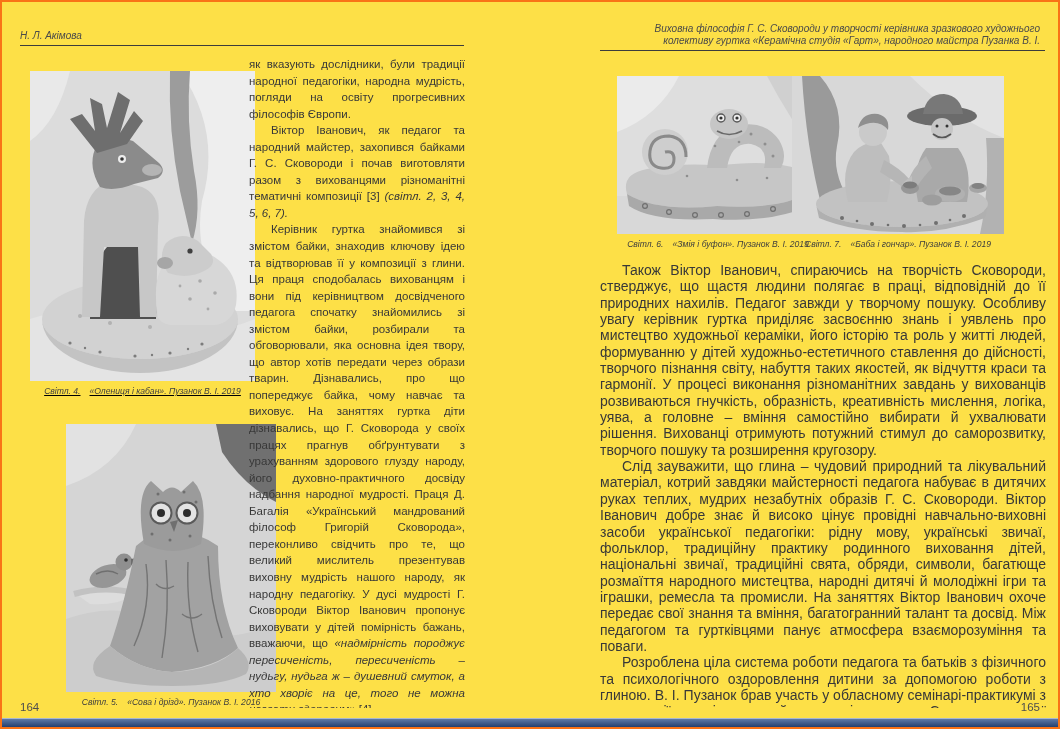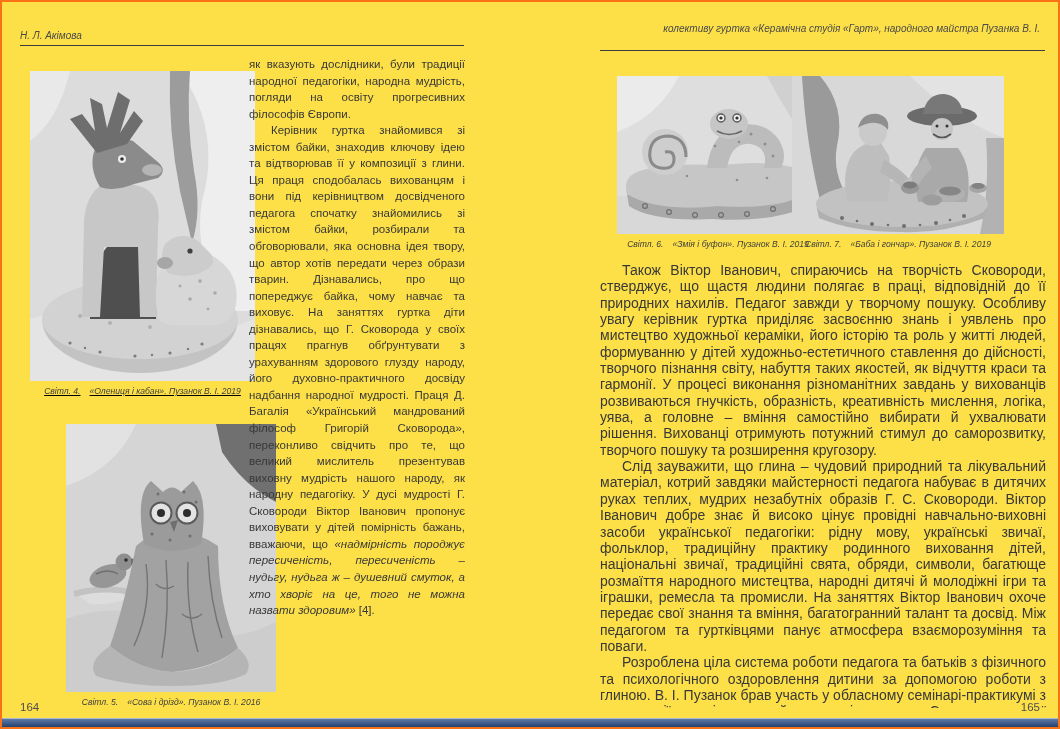--- a/index.html
+++ b/index.html
@@ -138,25 +138,27 @@
       </g>
       <path d="M44,222 Q20,238 30,252 Q60,262 106,262 Q156,262 180,250 Q188,238 172,224 Q150,246 106,248 Q72,246 44,222 Z" fill="#b5b5b5"></path>
     </svg>
     <figcaption>
       <span>Світл. 5.</span><span class="cap-gap"></span><span>«Сова і дрізд». Пузанок В. І. 2016</span>
     </figcaption>
   </figure>
 
   <div class="textcol col-left">
       <p class="para"><span>як вказують дослідники, були традиції народної педагогіки, народна мудрість, погляди на освіту прогресивних філософів Європи.</span></p>
+      <p class="para indent"><span>Віктор Іванович, як педагог та народний майстер, захопився байками Г. С. Сковороди і почав виготовляти разом з вихованцями різноманітні тематичні композиції [3] </span><span class="it">(світл. 2, 3, 4, 5, 6, 7).</span></p>
       <p class="para indent"><span>Керівник гуртка знайомився зі змістом байки, знаходив ключову ідею та відтворював її у композиції з глини. Ця праця сподобалась вихованцям і вони під керівництвом досвідченого педагога спочатку знайомились зі змістом байки, розбирали та обговорювали, яка основна ідея твору, що автор хотів передати через образи тварин. Дізнавались, про що попереджує байка, чому навчає та виховує. На заняттях гуртка діти дізнавались, що Г. Сковорода у своїх працях прагнув обґрунтувати з урахуванням здорового глузду народу, його духовно-практичного досвіду надбання народної мудрості. Праця Д. Багалія «Український мандрований філософ Григорій Сковорода», переконливо свідчить про те, що великий мислитель презентував виховну мудрість нашого народу, як народну педагогіку. У дусі мудрості Г. Сковороди Віктор Іванович пропонує виховувати у дітей помірність бажань, вважаючи, що </span><span class="it">«надмірність породжує пересиченість, пересиченість – нудьгу, нудьга ж – душевний смуток, а хто хворіє на це, того не можна назвати здоровим»</span><span> [4].</span></p>
     </div>
   <div class="pageno pn-left">164</div>
 
   <div class="rh rh-right">
+    <div>Виховна філософія Г. С. Сковороди у творчості керівника зразкового художнього</div>
     <div>колективу гуртка «Керамічна студія «Гарт», народного майстра Пузанка В. І.</div>
   </div>
   <div class="rule rule-right"></div>
 
   <figure style="left:599px;top:58px;width:202px;">
     <svg width="202" height="158" viewBox="0 0 202 158">
       <rect width="202" height="158" fill="#dedede"></rect>
       <path d="M0,0 L62,0 Q42,40 0,56 Z" fill="#ebebeb"></path>
       <path d="M150,0 L202,0 L202,82 Q172,42 150,0 Z" fill="#d0d0d0"></path>
       <path d="M0,120 L202,120 L202,158 L0,158 Z" fill="#d8d8d8"></path>

